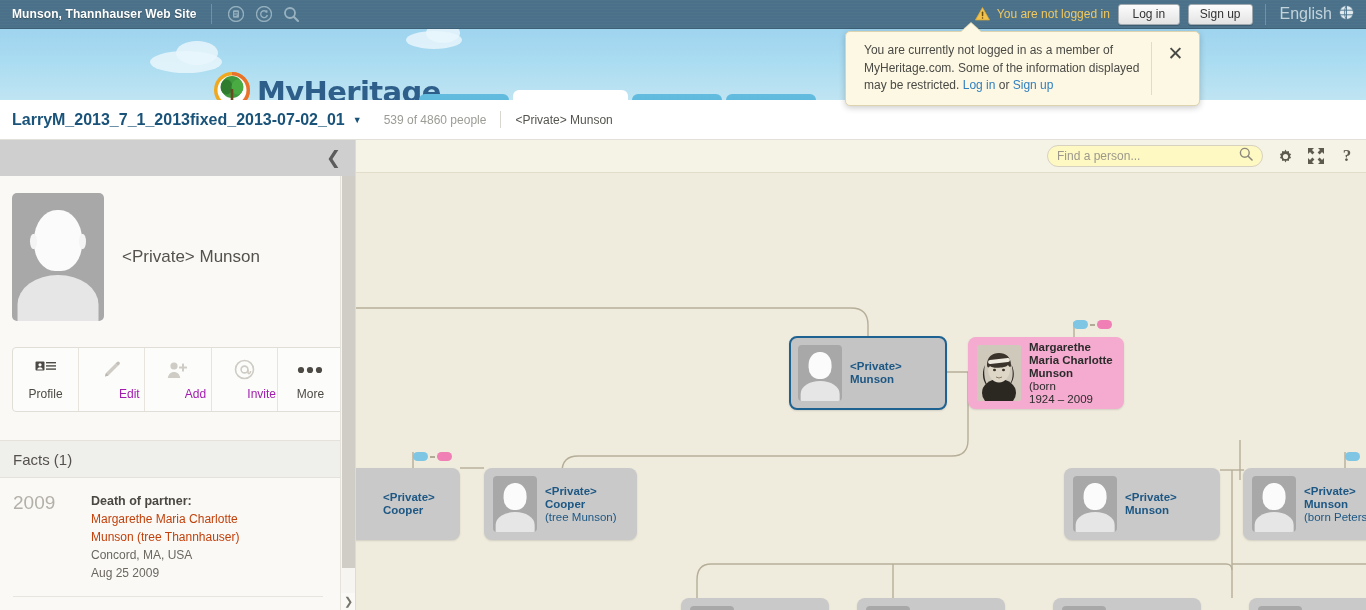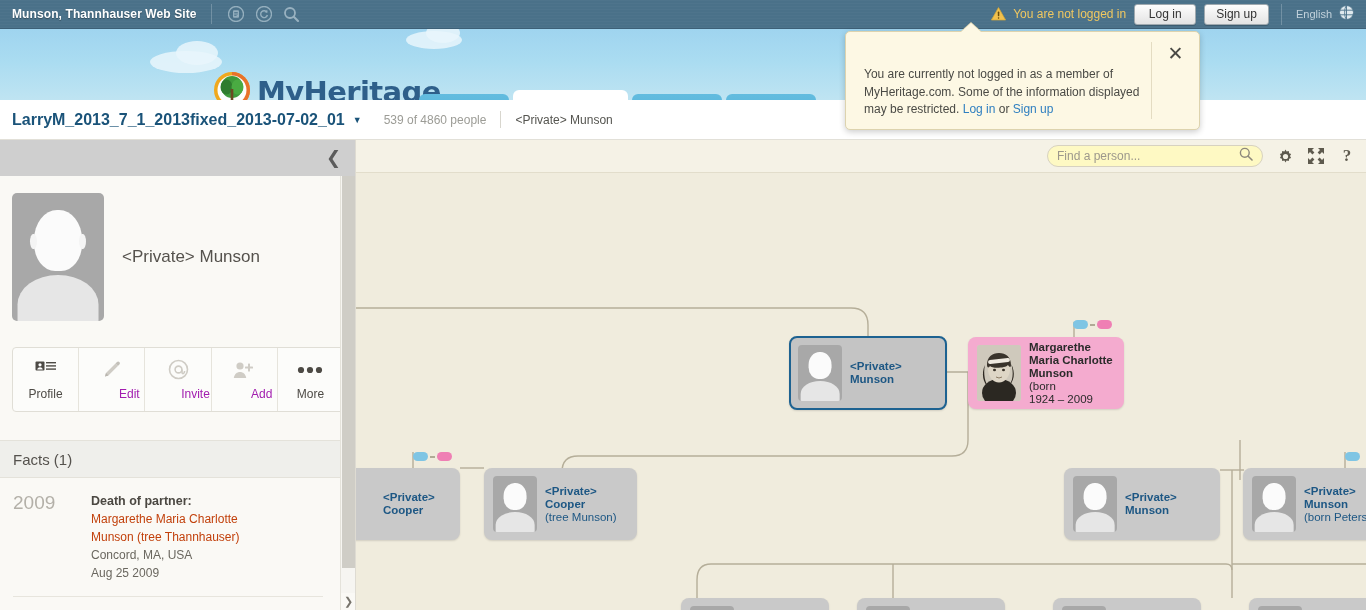--- a/index.html
+++ b/index.html
@@ -44,21 +44,21 @@
     font-size:12px; color:#333; cursor:pointer;
     display:flex; align-items:center; justify-content:center;
     margin-right:8px; box-shadow:0 1px 0 rgba(0,0,0,.18);
     font-family:"Liberation Sans", sans-serif;
   }
   #lang-wrap {
     display:flex; align-items:center; gap:7px;
     border-left:1px solid rgba(255,255,255,.22);
     height:21px; padding:0 12px 0 14px; margin-left:4px;
   }
-  #lang-wrap .lbl { color:#c3d3dc; font-size:11px; }
+  #lang-wrap .lbl { color:#c3d3dc; font-size:16px; }
 
   
   #banner {
     position:absolute; left:0; top:29px; width:1366px; height:71px;
     background:linear-gradient(#9fd4ef 0%, #aadcf1 45%, #bfe4f2 100%);
     overflow:hidden;
   }
   .cloud { position:absolute; background:#e9f6fc; border-radius:50%; opacity:.85; }
   #logo-area {
     position:absolute; left:213px; top:42px;
@@ -94,21 +94,21 @@
     position:absolute; top:-9px; left:115px; width:0; height:0;
     border-left:10px solid transparent; border-right:10px solid transparent;
     border-bottom:9px solid #fdf8e4;
   }
   #tooltip .tip-arrow-b {
     position:absolute; top:-10px; left:115px; width:0; height:0;
     border-left:10px solid transparent; border-right:10px solid transparent;
     border-bottom:9px solid #ddd3ae;
   }
   #tip-text {
-    flex:1; font-size:12px; color:#4a4a45; line-height:17.6px; padding:0 10px 0 18px;margin-top:24px;
+    flex:1; font-size:12px; color:#4a4a45; line-height:17.6px; padding:0 10px 0 18px;
   }
   #tip-text a { color:#2f7fc0; text-decoration:none; }
   #tip-close-wrap {
     width:48px; border-left:1px solid #e4dcc2;
     display:flex; align-items:flex-start; justify-content:center; padding-top:2px;
   }
   #tip-close { font-size:19px; color:#4a4a45; cursor:pointer; line-height:1;
                font-family:"DejaVu Sans", sans-serif; font-weight:bold;}
 
   
@@ -381,38 +381,38 @@
         <svg width="20" height="20" viewBox="0 0 20 20">
             <path d="M3 16.5l1-3.4L13.5 3.6l2.4 2.4L6.4 15.5z" fill="#cfccc5"></path>
             <path d="M13.5 3.6l2.4 2.4 1.5-1.5a1.3 1.3 0 0 0-2.4-2.4z" fill="#c3c0b9"></path>
             <path d="M3 16.5l3.4-1L4 13.1z" fill="#b8b5ae"></path>
           </svg>
       </span>
       <span class="al">Edit</span>
     </div>
     <div class="act dim">
       <span class="ai">
-        <svg width="21" height="21" viewBox="0 0 21 21">
-            <circle cx="10.5" cy="10.5" r="9" fill="none" stroke="#cfccc5" stroke-width="1.6"></circle>
-            <circle cx="10.5" cy="10.5" r="3.4" fill="none" stroke="#cfccc5" stroke-width="1.6"></circle>
-            <path d="M14 10.5v3c0 1.6 2.6 1.8 2.6-1.6" fill="none" stroke="#cfccc5" stroke-width="1.6"></path>
-          </svg>
-      </span>
-      <span class="al">Invite</span>
-    </div>
-    <div class="act dim">
-      <span class="ai">
         <svg width="22" height="18" viewBox="0 0 22 18">
             <circle cx="7" cy="5" r="3.6" fill="#cfccc5"></circle>
             <path d="M0.8 17c.6-4 3.2-6 6.2-6s5.6 2 6.2 6z" fill="#cfccc5"></path>
             <rect x="15" y="2.5" width="2" height="8" rx=".6" fill="#cfccc5"></rect>
             <rect x="12" y="5.5" width="8" height="2" rx=".6" fill="#cfccc5"></rect>
           </svg>
       </span>
       <span class="al">Add</span>
+    </div>
+    <div class="act dim">
+      <span class="ai">
+        <svg width="21" height="21" viewBox="0 0 21 21">
+            <circle cx="10.5" cy="10.5" r="9" fill="none" stroke="#cfccc5" stroke-width="1.6"></circle>
+            <circle cx="10.5" cy="10.5" r="3.4" fill="none" stroke="#cfccc5" stroke-width="1.6"></circle>
+            <path d="M14 10.5v3c0 1.6 2.6 1.8 2.6-1.6" fill="none" stroke="#cfccc5" stroke-width="1.6"></path>
+          </svg>
+      </span>
+      <span class="al">Invite</span>
     </div>
     <div class="act">
       <span class="ai">
         <svg width="26" height="8" viewBox="0 0 26 8">
             <circle cx="4" cy="4" r="3.1" fill="#4d4a45"></circle>
             <circle cx="13" cy="4" r="3.1" fill="#4d4a45"></circle>
             <circle cx="22" cy="4" r="3.1" fill="#4d4a45"></circle>
           </svg>
       </span>
       <span class="al">More</span>

